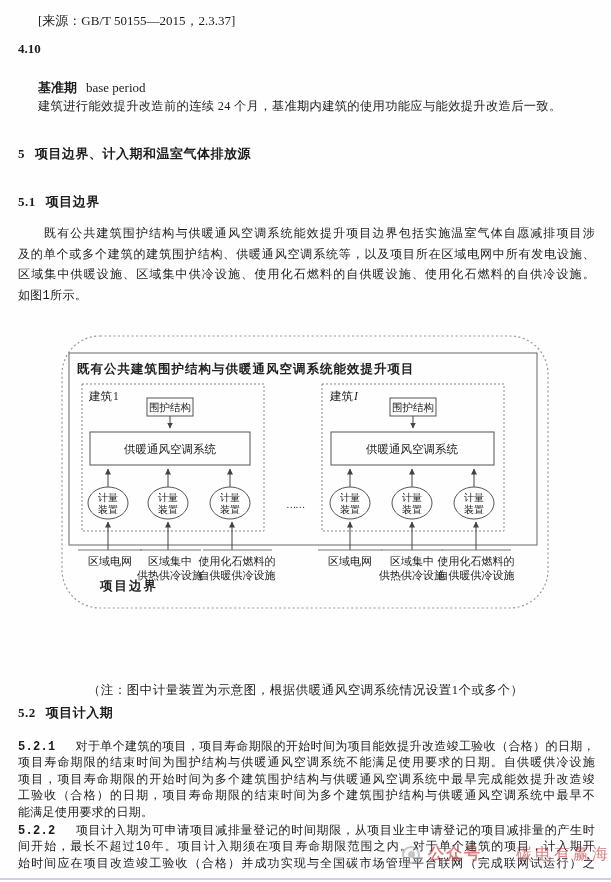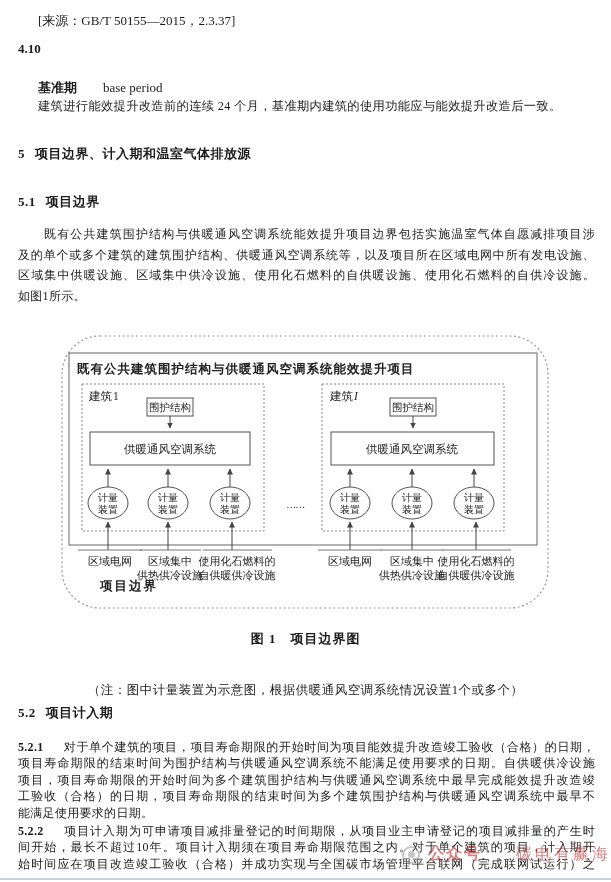--- a/index.html
+++ b/index.html
@@ -11,32 +11,32 @@
     color:#1c1c1c;
     overflow:hidden;
     margin:0 auto;
   }
   .abs{position:absolute;}
   .b{font-weight:bold;}
   .fs13{font-size:13px;}
   .heading{font-size:13px;font-weight:bold;letter-spacing:.5px;}
   .num{margin-right:10px;}
   .numsm{margin-right:20px;font-weight:bold;}
-  .para{width:577px;}
+  .para{width:577px;font-family:Liberation Mono, monospace;}
   .jline{
     display:block;width:577px;height:20.5px;line-height:20.5px;
     font-size:12px;text-align:justify;text-align-last:justify;
     overflow:hidden;letter-spacing:.3px;
   }
   .jline.tight{height:16.4px;line-height:16.4px;}
   .jline.last{text-align:left;text-align-last:left;}
   .jline.indent{text-indent:26px;}
   .caption{width:611px;text-align:center;font-size:13px;font-weight:bold;letter-spacing:1px;}
   .note{width:611px;text-align:center;font-size:12.5px;letter-spacing:.5px;margin-top:24px;}
-  .term-en{margin-left:26px;font-weight:normal;}
+  .term-en{margin-left:9px;font-weight:normal;}
   svg text{font-family:"Liberation Serif","DejaVu Serif",serif;fill:#222;}
   .wm{
     display:flex;align-items:center;gap:8px;
     color:#b91c1c;opacity:.55;z-index:5;
     font-size:16px;letter-spacing:2px;white-space:nowrap;
   }
   .wm-icon{
     width:18px;height:18px;border-radius:50%;
     border:2px solid #9a9a9a;box-sizing:border-box;
     display:flex;align-items:center;justify-content:center;
@@ -168,21 +168,20 @@
       <text x="412" y="233" font-size="11" text-anchor="middle">区域集中</text>
       <text x="412" y="247" font-size="11" text-anchor="middle">供热供冷设施</text>
       <line x1="442" y1="218" x2="511" y2="218" stroke="#777"></line>
       <text x="476" y="233" font-size="11" text-anchor="middle">使用化石燃料的</text>
       <text x="476" y="247" font-size="11" text-anchor="middle">自供暖供冷设施</text>
     </g>
 
     <text x="100" y="258" font-size="12.5" font-weight="bold" letter-spacing="2">项目边界</text>
   </svg>
 
-  <div class="abs caption" style="left:0;top:630px;">图 1　项目边界图</div>
   <div class="abs note" style="left:0;top:658px;">（注：图中计量装置为示意图，根据供暖通风空调系统情况设置1个或多个）</div>
 
   <div class="abs heading" style="left:18px;top:704px;">
     <span class="num">5.2</span><span>项目计入期</span>
   </div>
 
   <div class="abs para" style="left:18px;top:739px;">
     <span class="jline tight"><b class="numsm">5.2.1</b><span>对于单个建筑的项目，项目寿命期限的开始时间为项目能效提升改造竣工验收（合格）的日期，</span></span>
     <span class="jline tight">项目寿命期限的结束时间为围护结构与供暖通风空调系统不能满足使用要求的日期。自供暖供冷设施</span>
     <span class="jline tight">项目，项目寿命期限的开始时间为多个建筑围护结构与供暖通风空调系统中最早完成能效提升改造竣</span>

